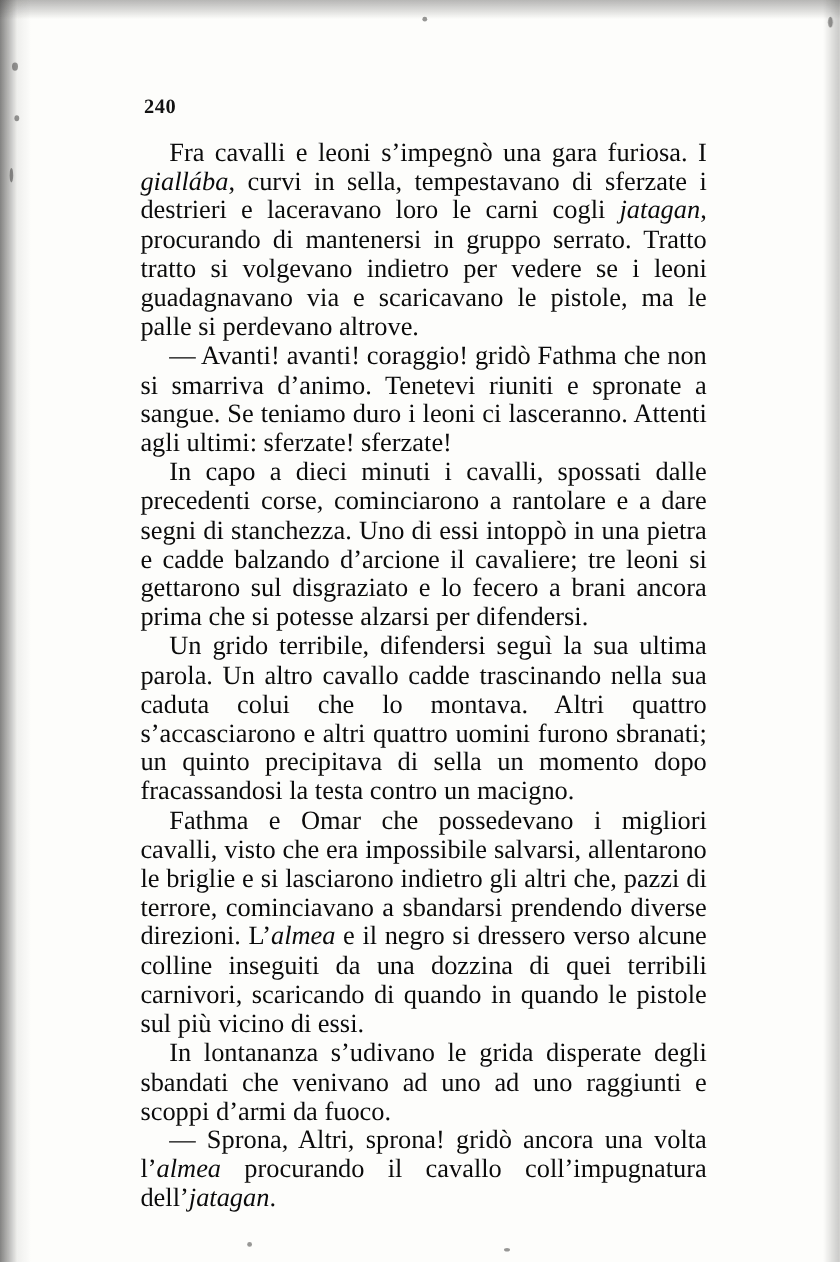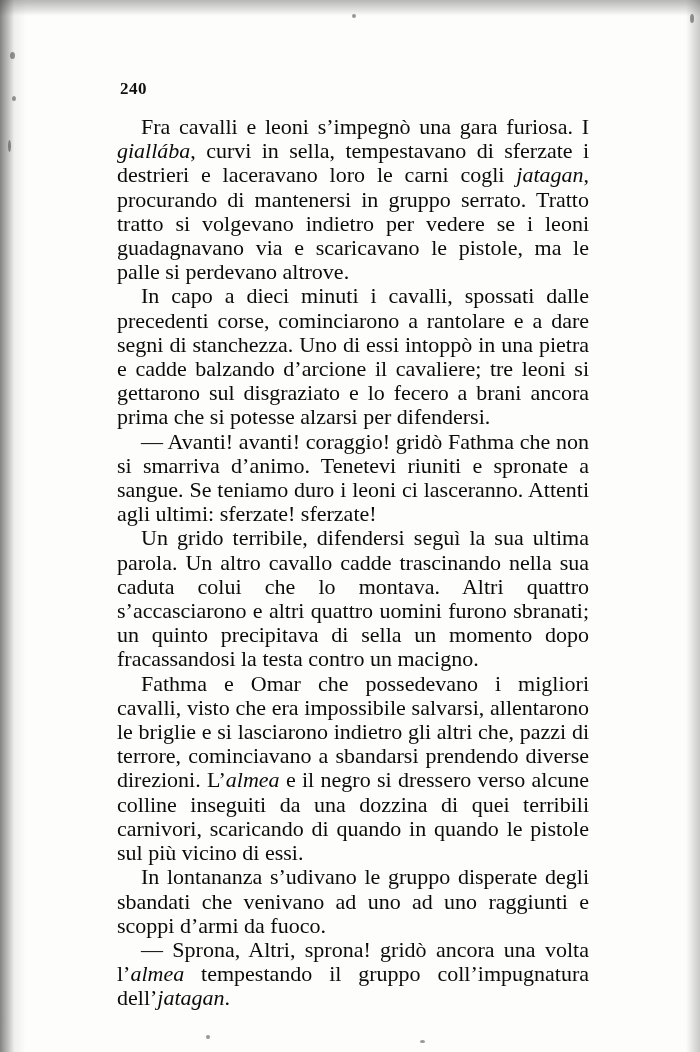--- a/index.html
+++ b/index.html
@@ -86,22 +86,22 @@
     <div class="speck" style="left:8px;top:140px;width:3px;height:12px;"></div>
     <div class="speck" style="left:352px;top:14px;width:4px;height:4px;"></div>
     <div class="speck" style="left:206px;top:1035px;width:4px;height:4px;"></div>
     <div class="speck" style="left:420px;top:1040px;width:5px;height:3px;"></div>
     <div class="speck" style="left:690px;top:14px;width:4px;height:9px;"></div>
 
     <div class="text-block">
       <div class="folio">240</div>
       <div class="body-text" id="body-text">
           <p><span>Fra cavalli e leoni s’impegnò una gara furiosa. I </span><i>giallába</i><span>, curvi in sella, tempestavano di sferzate i destrieri e laceravano loro le carni cogli </span><i>jatagan</i><span>, procurando di mantenersi in gruppo serrato. Tratto tratto si volgevano indietro per vedere se i leoni guadagnavano via e scaricavano le pistole, ma le palle si perdevano altrove.</span></p>
+          <p><span>— Avanti! avanti! coraggio! gridò Fathma che non si smarriva d’animo. Tenetevi riuniti e spronate a sangue. Se teniamo duro i leoni ci lasceranno. Attenti agli ultimi: sferzate! sferzate!</span></p>
           <p><span>In capo a dieci minuti i cavalli, spossati dalle precedenti corse, cominciarono a rantolare e a dare segni di stanchezza. Uno di essi intoppò in una pietra e cadde balzando d’arcione il cavaliere; tre leoni si gettarono sul disgraziato e lo fecero a brani ancora prima che si potesse alzarsi per difendersi.</span></p>
-          <p><span>— Avanti! avanti! coraggio! gridò Fathma che non si smarriva d’animo. Tenetevi riuniti e spronate a sangue. Se teniamo duro i leoni ci lasceranno. Attenti agli ultimi: sferzate! sferzate!</span></p>
           <p><span>Un grido terribile, difendersi seguì la sua ultima parola. Un altro cavallo cadde trascinando nella sua caduta colui che lo montava. Altri quattro s’accasciarono e altri quattro uomini furono sbranati; un quinto precipitava di sella un momento dopo fracassandosi la testa contro un macigno.</span></p>
           <p><span>Fathma e Omar che possedevano i migliori cavalli, visto che era impossibile salvarsi, allentarono le briglie e si lasciarono indietro gli altri che, pazzi di terrore, cominciavano a sbandarsi prendendo diverse direzioni. L’</span><i>almea</i><span> e il negro si dressero verso alcune colline inseguiti da una dozzina di quei terribili carnivori, scaricando di quando in quando le pistole sul più vicino di essi.</span></p>
-          <p><span>In lontananza s’udivano le gruppo disperate degli sbandati che venivano ad uno ad uno raggiunti e scoppi d’armi da fuoco.</span></p>
-          <p><span>— Sprona, Altri, sprona! gridò ancora una volta l’</span><i>almea</i><span> tempestando il gruppo coll’impugnatura dell’</span><i>jatagan</i><span>.</span></p>
+          <p><span>In lontananza s’udivano le grida disperate degli sbandati che venivano ad uno ad uno raggiunti e scoppi d’armi da fuoco.</span></p>
+          <p><span>— Sprona, Altri, sprona! gridò ancora una volta l’</span><i>almea</i><span> procurando il cavallo coll’impugnatura dell’</span><i>jatagan</i><span>.</span></p>
         </div>
     </div>
   </div>
 </div>
 
 </body></html>

